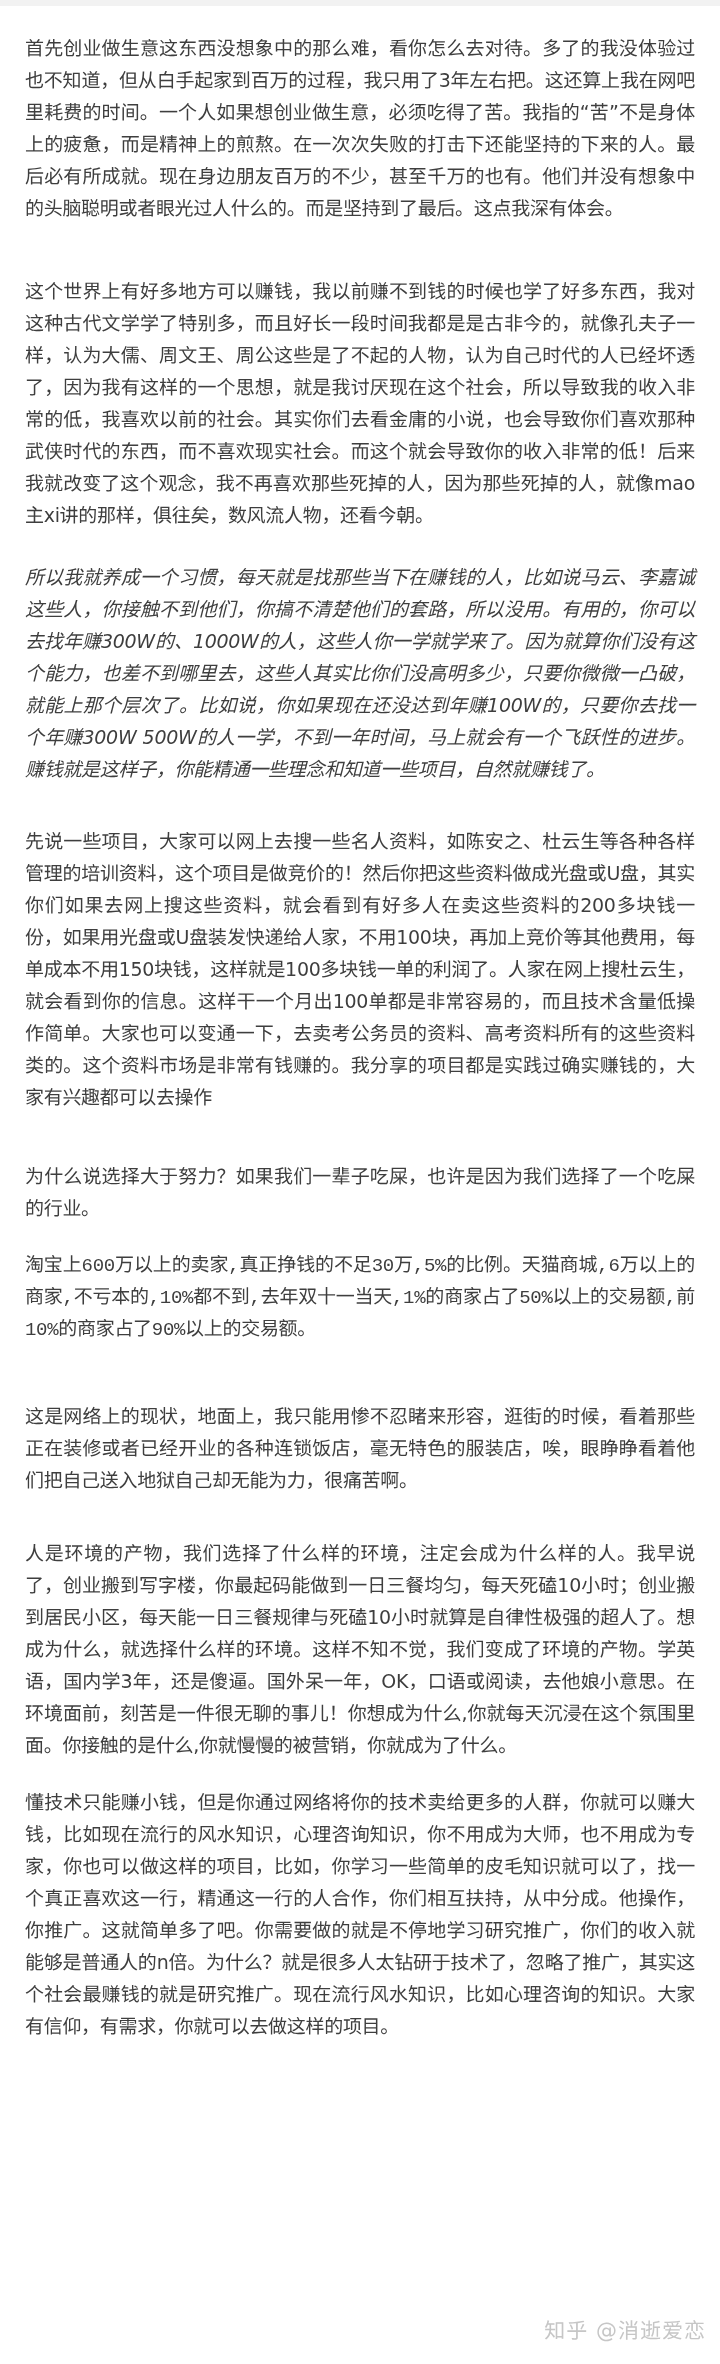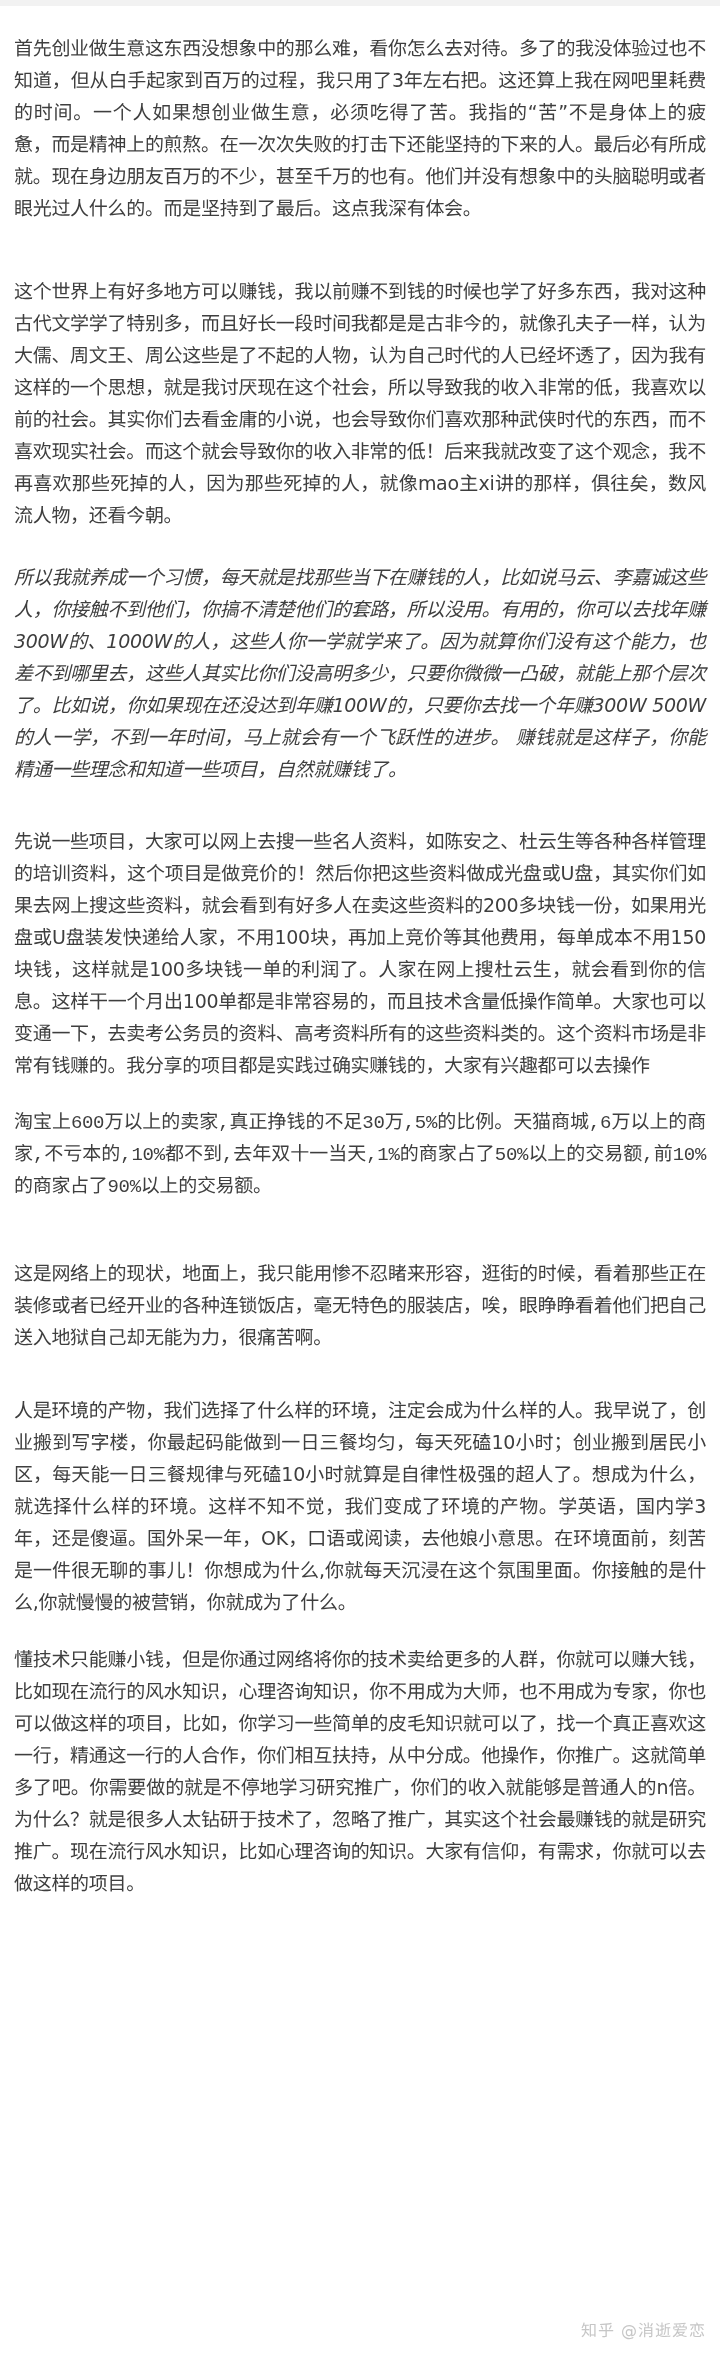--- a/index.html
+++ b/index.html
@@ -21,55 +21,56 @@
   }
   .article {
     padding: 0 9px;
     color: #3e3e3e;
     font-size: 19px;
     line-height: 32px;
     letter-spacing: -0.3px;
     text-align: justify;
   }
   .article p {
-    margin: 5px;
+    margin: 16px;
     white-space: pre-line;
   }
   .p1  { margin-top: 26px  !important; }
   .p2  { margin-top: 51px  !important; }
   .p3  { margin-top: 30px  !important; font-style: italic; }
   .p4  { margin-top: 40px  !important; }
   .p5  { margin-top: 47px  !important; }
   .p6  { margin-top: 26px  !important; font-family: Liberation Mono, monospace; }
   .p7  { margin-top: 29px  !important; }
   .p8  { margin-top: 54px  !important; }
   .p9  { margin-top: 41px  !important; }
   .p10 { margin-top: 49px  !important; }
   .p11 { margin-top: 25px  !important; }
   .watermark {
     position: absolute;
     top: 2317px;
     right: 14px;
-    font-size: 16px;
+    font-size: 21px;
     line-height: 28px;
     color: #c6c6c6;
     letter-spacing: 1px;
     white-space: nowrap;
     text-align: right;
   }
 </style>
 </head>
 <body>
 
 <div class="top-edge"></div>
 
 <div class="article">
   <p class="p1">首先创业做生意这东西没想象中的那么难，看你怎么去对待。多了的我没体验过也不知道，但从白手起家到百万的过程，我只用了3年左右把。这还算上我在网吧里耗费的时间。一个人如果想创业做生意，必须吃得了苦。我指的“苦”不是身体上的疲惫，而是精神上的煎熬。在一次次失败的打击下还能坚持的下来的人。最后必有所成就。现在身边朋友百万的不少，甚至千万的也有。他们并没有想象中的头脑聪明或者眼光过人什么的。而是坚持到了最后。这点我深有体会。</p>
   <p class="p2">这个世界上有好多地方可以赚钱，我以前赚不到钱的时候也学了好多东西，我对这种古代文学学了特别多，而且好长一段时间我都是是古非今的，就像孔夫子一样，认为大儒、周文王、周公这些是了不起的人物，认为自己时代的人已经坏透了，因为我有这样的一个思想，就是我讨厌现在这个社会，所以导致我的收入非常的低，我喜欢以前的社会。其实你们去看金庸的小说，也会导致你们喜欢那种武侠时代的东西，而不喜欢现实社会。而这个就会导致你的收入非常的低！后来我就改变了这个观念，我不再喜欢那些死掉的人，因为那些死掉的人，就像mao主xi讲的那样，俱往矣，数风流人物，还看今朝。</p>
   <p class="p3">所以我就养成一个习惯，每天就是找那些当下在赚钱的人，比如说马云、李嘉诚这些人，你接触不到他们，你搞不清楚他们的套路，所以没用。有用的，你可以去找年赚300W的、1000W的人，这些人你一学就学来了。因为就算你们没有这个能力，也差不到哪里去，这些人其实比你们没高明多少，只要你微微一凸破，就能上那个层次了。比如说，你如果现在还没达到年赚100W的，只要你去找一个年赚300W 500W的人一学，不到一年时间，马上就会有一个飞跃性的进步。 赚钱就是这样子，你能精通一些理念和知道一些项目，自然就赚钱了。</p>
   <p class="p4">先说一些项目，大家可以网上去搜一些名人资料，如陈安之、杜云生等各种各样管理的培训资料，这个项目是做竞价的！然后你把这些资料做成光盘或U盘，其实你们如果去网上搜这些资料，就会看到有好多人在卖这些资料的200多块钱一份，如果用光盘或U盘装发快递给人家，不用100块，再加上竞价等其他费用，每单成本不用150块钱，这样就是100多块钱一单的利润了。人家在网上搜杜云生，就会看到你的信息。这样干一个月出100单都是非常容易的，而且技术含量低操作简单。大家也可以变通一下，去卖考公务员的资料、高考资料所有的这些资料类的。这个资料市场是非常有钱赚的。我分享的项目都是实践过确实赚钱的，大家有兴趣都可以去操作</p>
+  <p class="p5">为什么说选择大于努力？如果我们一辈子吃屎，也许是因为我们选择了一个吃屎的行业。</p>
   <p class="p6">淘宝上600万以上的卖家,真正挣钱的不足30万,5%的比例。天猫商城,6万以上的商家,不亏本的,10%都不到,去年双十一当天,1%的商家占了50%以上的交易额,前10%的商家占了90%以上的交易额。</p>
   <p class="p8">这是网络上的现状，地面上，我只能用惨不忍睹来形容，逛街的时候，看着那些正在装修或者已经开业的各种连锁饭店，毫无特色的服装店，唉，眼睁睁看着他们把自己送入地狱自己却无能为力，很痛苦啊。</p>
   <p class="p9">人是环境的产物，我们选择了什么样的环境，注定会成为什么样的人。我早说了，创业搬到写字楼，你最起码能做到一日三餐均匀，每天死磕10小时；创业搬到居民小区，每天能一日三餐规律与死磕10小时就算是自律性极强的超人了。想成为什么，就选择什么样的环境。这样不知不觉，我们变成了环境的产物。学英语，国内学3年，还是傻逼。国外呆一年，OK，口语或阅读，去他娘小意思。在环境面前，刻苦是一件很无聊的事儿！你想成为什么,你就每天沉浸在这个氛围里面。你接触的是什么,你就慢慢的被营销，你就成为了什么。</p>
   <p class="p11">懂技术只能赚小钱，但是你通过网络将你的技术卖给更多的人群，你就可以赚大钱，比如现在流行的风水知识，心理咨询知识，你不用成为大师，也不用成为专家，你也可以做这样的项目，比如，你学习一些简单的皮毛知识就可以了，找一个真正喜欢这一行，精通这一行的人合作，你们相互扶持，从中分成。他操作，你推广。这就简单多了吧。你需要做的就是不停地学习研究推广，你们的收入就能够是普通人的n倍。为什么？就是很多人太钻研于技术了，忽略了推广，其实这个社会最赚钱的就是研究推广。现在流行风水知识，比如心理咨询的知识。大家有信仰，有需求，你就可以去做这样的项目。</p>
 </div>
 
 <div class="watermark">知乎 @消逝爱恋</div>
 
 </body></html>

